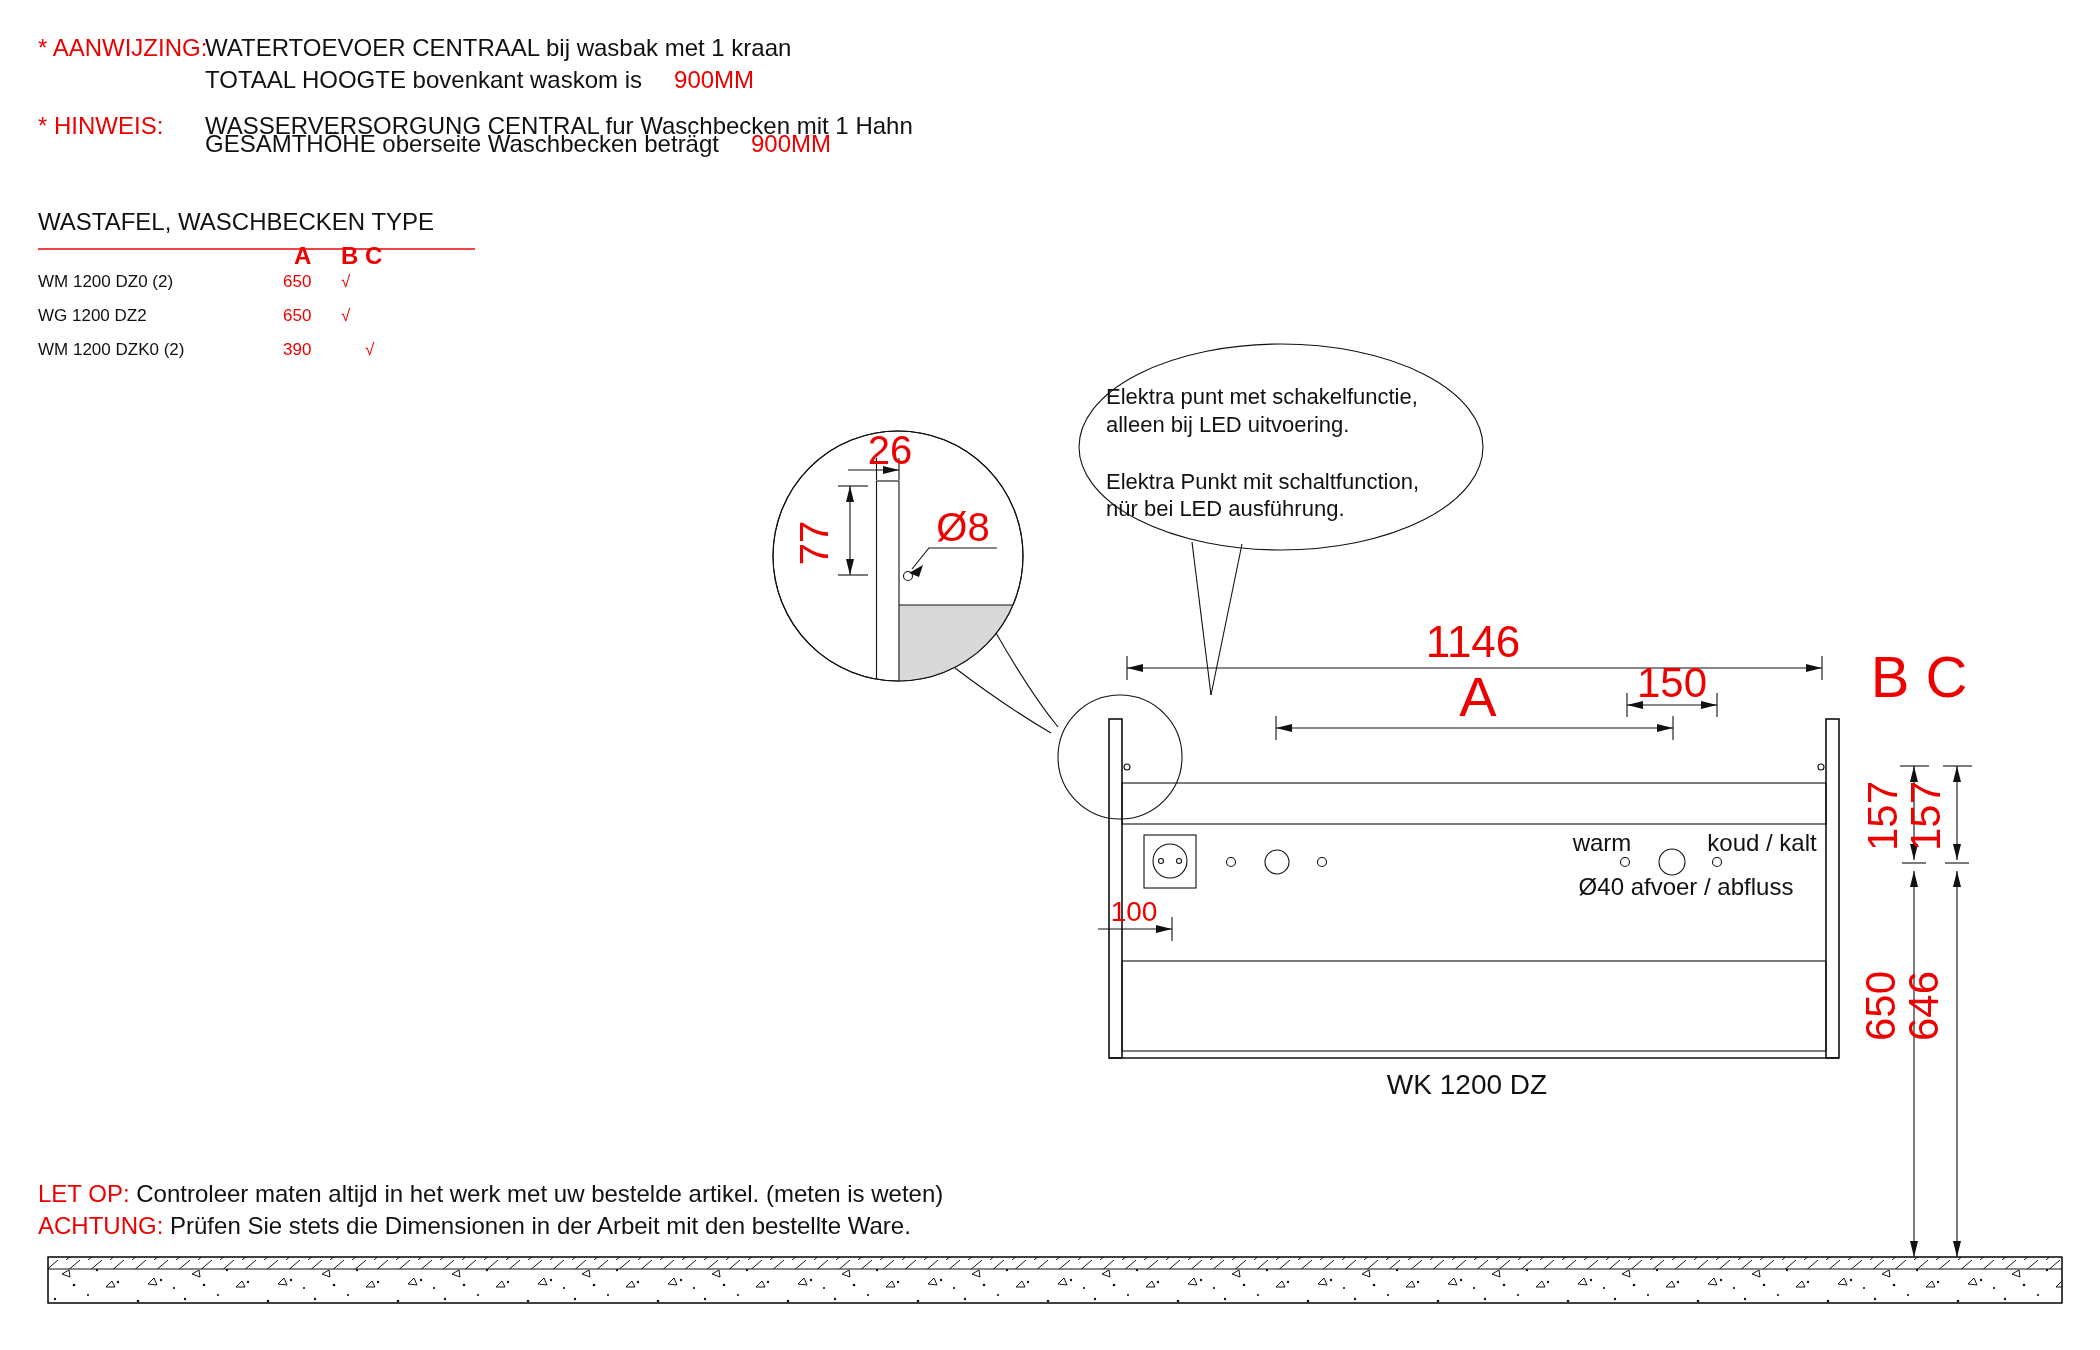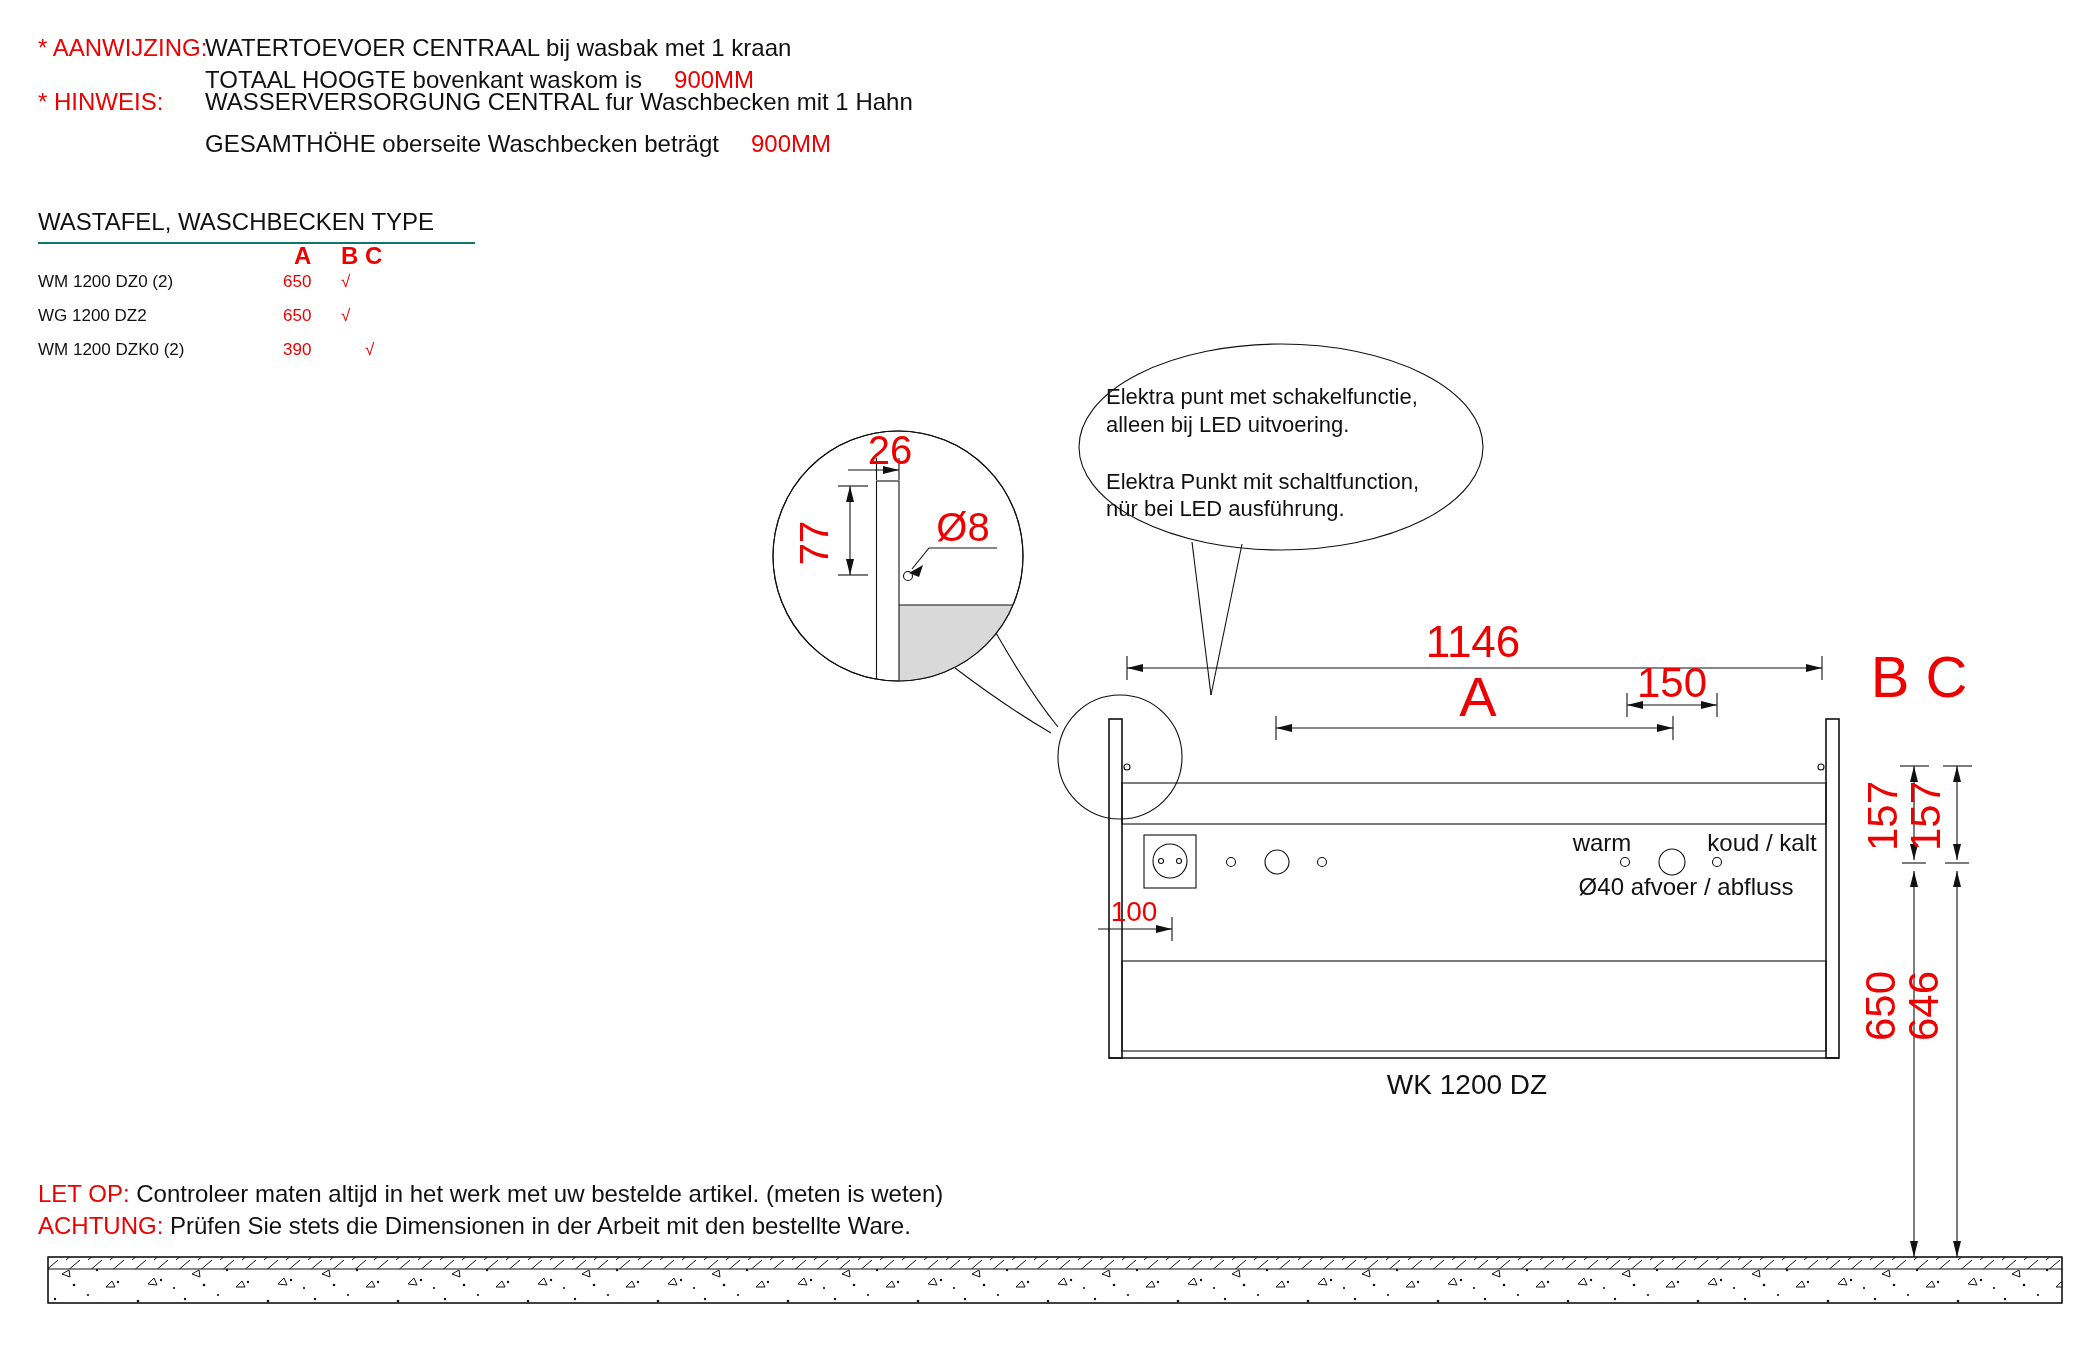--- a/index.html
+++ b/index.html
@@ -4,21 +4,21 @@
 <style>
   html,body{margin:0;padding:0;background:#ffffff;}
   .page{position:relative;width:2100px;height:1350px;background:#ffffff;overflow:hidden;
         font-family:"Liberation Sans", sans-serif;color:#111;border-radius:10px;}
   .red{color:#ee0000;}
   .note-line{position:absolute;left:0;top:0;width:100%;height:32px;font-size:24px;}
   .lbl{position:absolute;left:38px;}
   .txt{position:absolute;left:205px;}
   .val{margin-left:32px;}
   .tbl-title{position:absolute;left:38px;top:208px;width:437px;font-size:24px;
-             border-bottom:2px solid #0f766e;padding-bottom:6px;}
+             border-bottom:2px solid #ef4444;padding-bottom:12px;}
   .tbl-head{position:absolute;top:242px;font-size:24px;font-weight:bold;}
   .tbl-row{position:absolute;left:0;font-size:17px;width:500px;height:30px;}
   .c-name{position:absolute;left:38px;}
   .c-a{position:absolute;left:283px;}
   .c-b{position:absolute;left:341px;}
   .c-c{position:absolute;left:365px;}
   .footer-line{position:absolute;font-size:24px;}
   svg.drawing{position:absolute;left:0;top:0;}
   svg text{font-family:"Liberation Sans", sans-serif;}
   .dimtxt{fill:#ee0000;}
@@ -33,21 +33,21 @@
 <div class="page">
 
   <div>
     <div class="note-line" style="top:34px">
       <span class="lbl red">* AANWIJZING:</span>
       <span class="txt">WATERTOEVOER CENTRAAL bij wasbak met  1 kraan</span>
     </div>
     <div class="note-line" style="top:66px">
       <span class="txt"><span>TOTAAL HOOGTE bovenkant waskom is</span><span class="red val">900MM</span></span>
     </div>
-    <div class="note-line" style="top:88px">
+    <div class="note-line" style="top:112px">
       <span class="lbl red">* HINWEIS:</span>
       <span class="txt">WASSERVERSORGUNG CENTRAL fur Waschbecken mit 1 Hahn</span>
     </div>
     <div class="note-line" style="top:130px">
       <span class="txt"><span>GESAMTHÖHE oberseite Waschbecken beträgt</span><span class="red val">900MM</span></span>
     </div>
   </div>
 
   <div>
     <div class="tbl-title">WASTAFEL, WASCHBECKEN TYPE</div>

